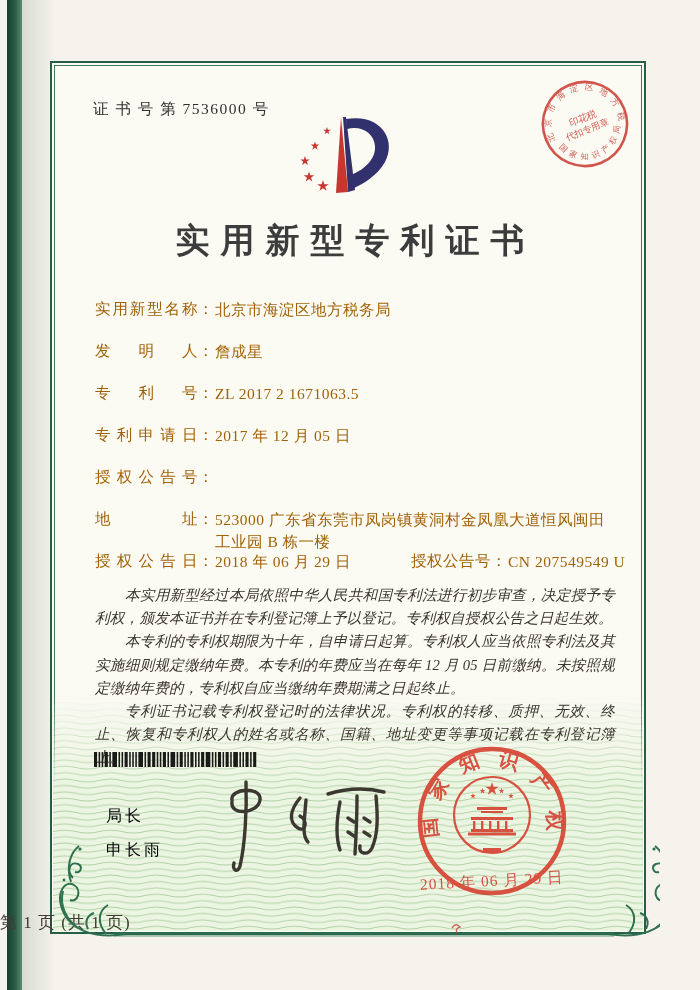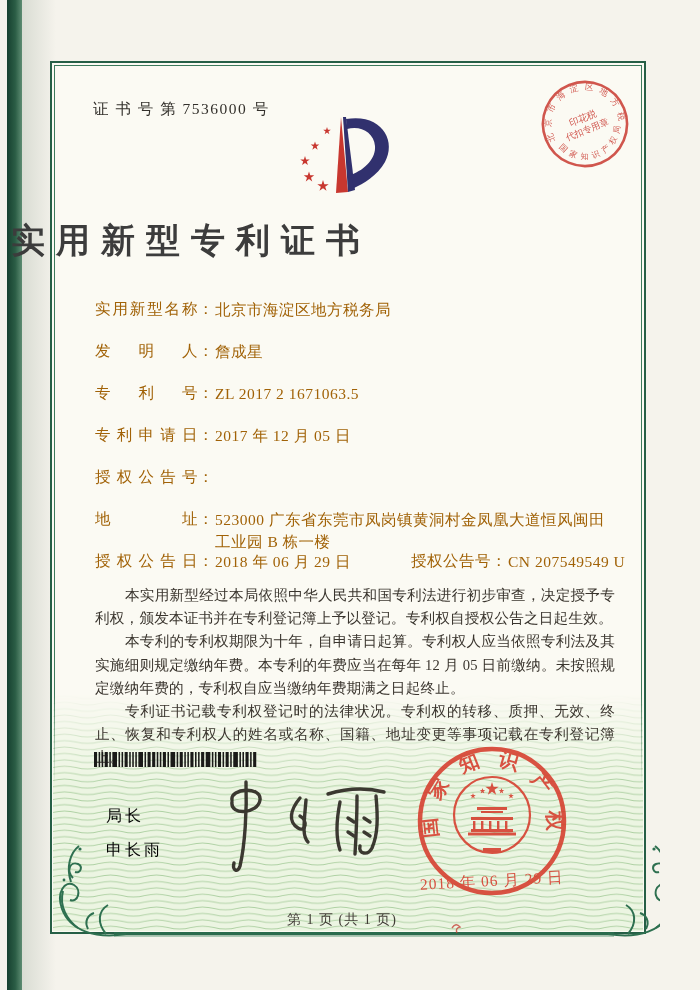--- a/index.html
+++ b/index.html
@@ -9,35 +9,35 @@
   #left-strip{left:7px;top:0;width:15px;height:990px;
        background:linear-gradient(90deg,#16402f,#2b5d45 55%,#5d8c72);}
   #left-shadow{left:22px;top:0;width:34px;height:990px;
        background:linear-gradient(90deg,rgba(70,100,80,.16),rgba(70,100,80,0));}
   #frame-outer{left:50px;top:61px;width:592px;height:869px;border:2.5px solid #265f46;background:#fbfaf3;}
   #frame-inner{position:absolute;left:2px;top:2px;right:2px;bottom:2px;border:1px solid #3d7a5c;}
   #waves{left:53px;top:694px;width:590px;height:237px;
        -webkit-mask-image:linear-gradient(180deg,transparent 0,rgba(0,0,0,.55) 45px,#000 90px);
        mask-image:linear-gradient(180deg,transparent 0,rgba(0,0,0,.55) 45px,#000 90px);}
   #cert-no{left:93px;top:99px;font-size:15.5px;letter-spacing:1.5px;color:#33302b;}
-  #title{left:0;right:0;top:218px;font-size:34px;font-weight:700;
+  #title{left:0;right:0;top:218px;text-align:center;font-size:34px;font-weight:700;
        letter-spacing:11px;text-indent:11px;color:#3c3c3c;}
   .fieldrow{position:absolute;left:95px;display:flex;align-items:flex-start;
        font-size:15.5px;letter-spacing:.5px;color:#a16207;}
   .flabel{width:103px;text-align:justify;text-align-last:justify;flex:none;}
   .flabel-n{flex:none;margin-left:28px;}
   .colon{flex:none;width:17px;}
   .fvalue{flex:none;line-height:21.5px;}
   .addr{max-width:404px;}
   #body-text{left:95px;top:584px;width:520px;font-size:14.6px;line-height:23.2px;
        letter-spacing:.2px;color:#3a352e;text-align:justify;}
-  #body-text p{margin:0;text-indent:2.05em;}
+  #body-text p{margin:0;text-indent:2.05em;font-style:italic;}
   .signoff{position:absolute;left:106px;font-family:"Liberation Sans",sans-serif;
        font-size:16px;letter-spacing:3px;color:#000000;}
-  #footer{left:0;right:16px;top:911px;text-align:center;font-size:14px;
+  #footer{left:0;right:16px;top:911px;text-align:left;font-size:17px;
        letter-spacing:1px;color:#403c35;}
   svg{display:block}
 </style>
 </head>
 <body>
 
 <div class="abs" id="left-strip"></div>
 <div class="abs" id="left-shadow"></div>
 
 <div class="abs" id="frame-outer">

